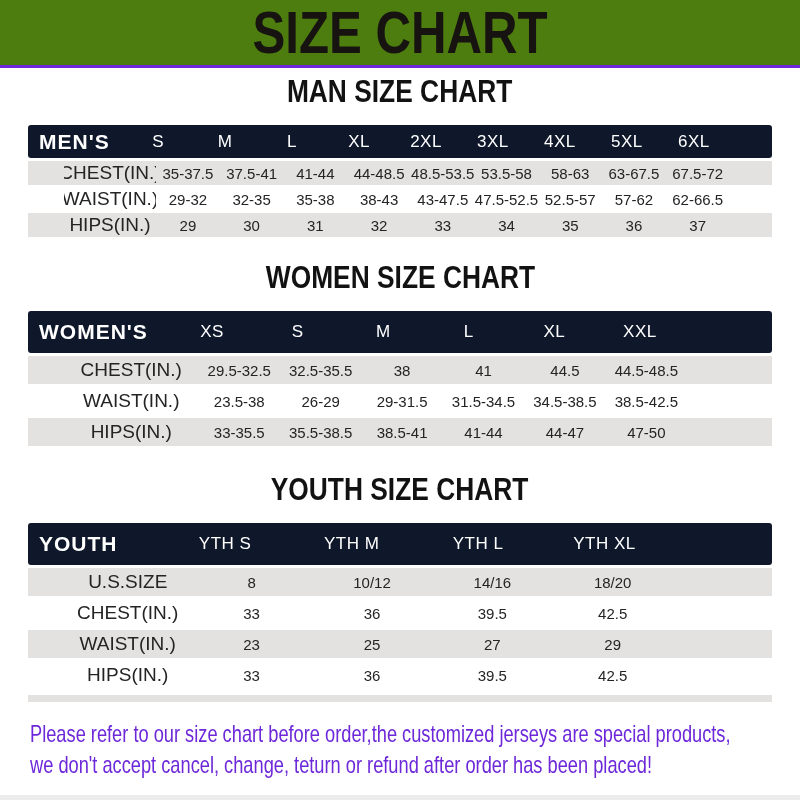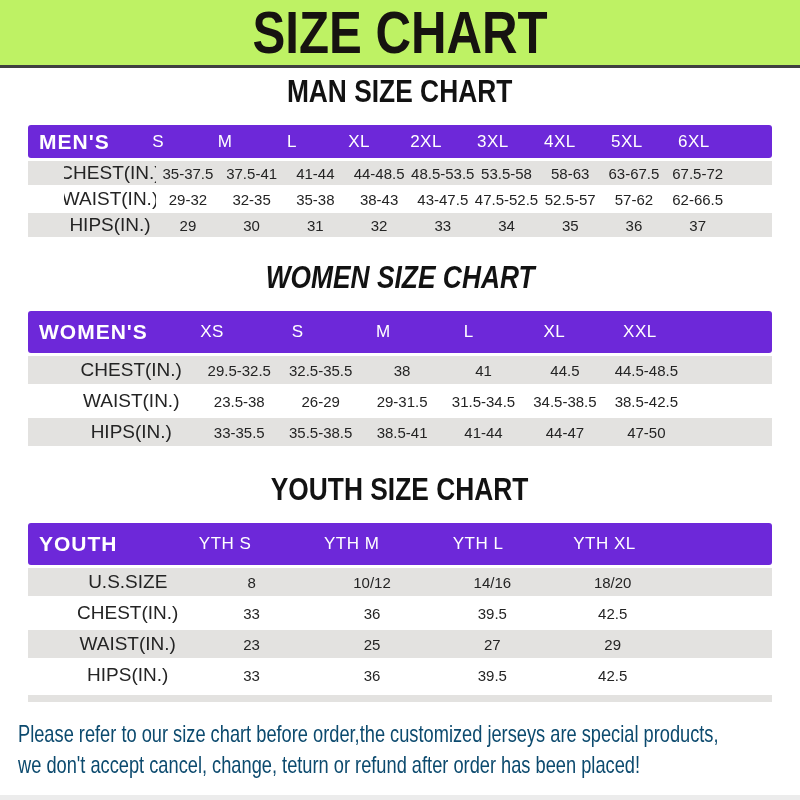--- a/index.html
+++ b/index.html
@@ -7,45 +7,45 @@
     width: 800px; height: 800px;
     background: #ffffff;
     font-family: "Liberation Sans", sans-serif;
     position: relative;
     overflow: hidden;
   }
 
   
   .banner {
     height: 65px;
-    background: #bef264;
-    border-bottom: 3px solid #404040;
+    background: #4d7c0f;
+    border-bottom: 3px solid #6d28d9;
     display: flex; align-items: center; justify-content: center; text-align: center;
   }
   .banner-title {
     font-size: 60px; font-weight: bold; color: #161310;
     transform: scaleX(0.82); white-space: nowrap; line-height: 1;
     letter-spacing: 0px;
   }
 
   
   .sec-title { text-align: center; margin: 0; }
   .sec-title .tt {
     display: inline-block; font-size: 31px; font-weight: bold; color: #121212;
     transform: scaleX(0.85); white-space: nowrap; line-height: 1.1;
   }
   .section-men   .sec-title { padding-top: 7px; padding-bottom: 16px; }
-  .section-women .sec-title { padding-top: 22px; padding-bottom: 16px; font-style: italic; }
+  .section-women .sec-title { padding-top: 22px; padding-bottom: 16px; }
   .section-youth .sec-title { padding-top: 24px; padding-bottom: 16px; }
 
   
   .size-table { margin: 0 28px; }
   .t-row { display: flex; align-items: center; margin-bottom: 3px; }
   .t-header {
-    background: #6d28d9; color: #ffffff; border-radius: 3px;
+    background: #0f172a; color: #ffffff; border-radius: 3px;
   }
   .c {
     display: flex; align-items: center; justify-content: center;
     text-align: center; box-sizing: border-box; overflow: hidden;
     white-space: nowrap;
   }
   .t-header .corner {
     justify-content: flex-start; padding-left: 11px;
     font-weight: bold; font-size: 21px; letter-spacing: 1px;
   }
@@ -69,21 +69,21 @@
 
   .table-youth .t-header { height: 42px; }
   .table-youth .t-data   { height: 28px; }
   .table-youth .corner   { width: 18%; }
   .table-youth .col      { width: 17%; }
   .table-youth .blankcol { width: 14%; }
 
   .closing-stripe { height: 7px; background: #E3E2E0; margin: 6px 28px 0 28px; }
 
   
-  .footer { margin: 16px 0 0 18px; color: #0c4a6e; }
+  .footer { margin: 16px 0 0 30px; color: #6d28d9; }
   .footer .fl {
     font-size: 24px; line-height: 1.3; white-space: nowrap;
     transform: scaleX(0.76); transform-origin: 0 50%;
   }
 
   .bottom-strip {
     position: absolute; left: 0; right: 0; bottom: 0;
     height: 5px; background: #ececec;
   }
 </style>

